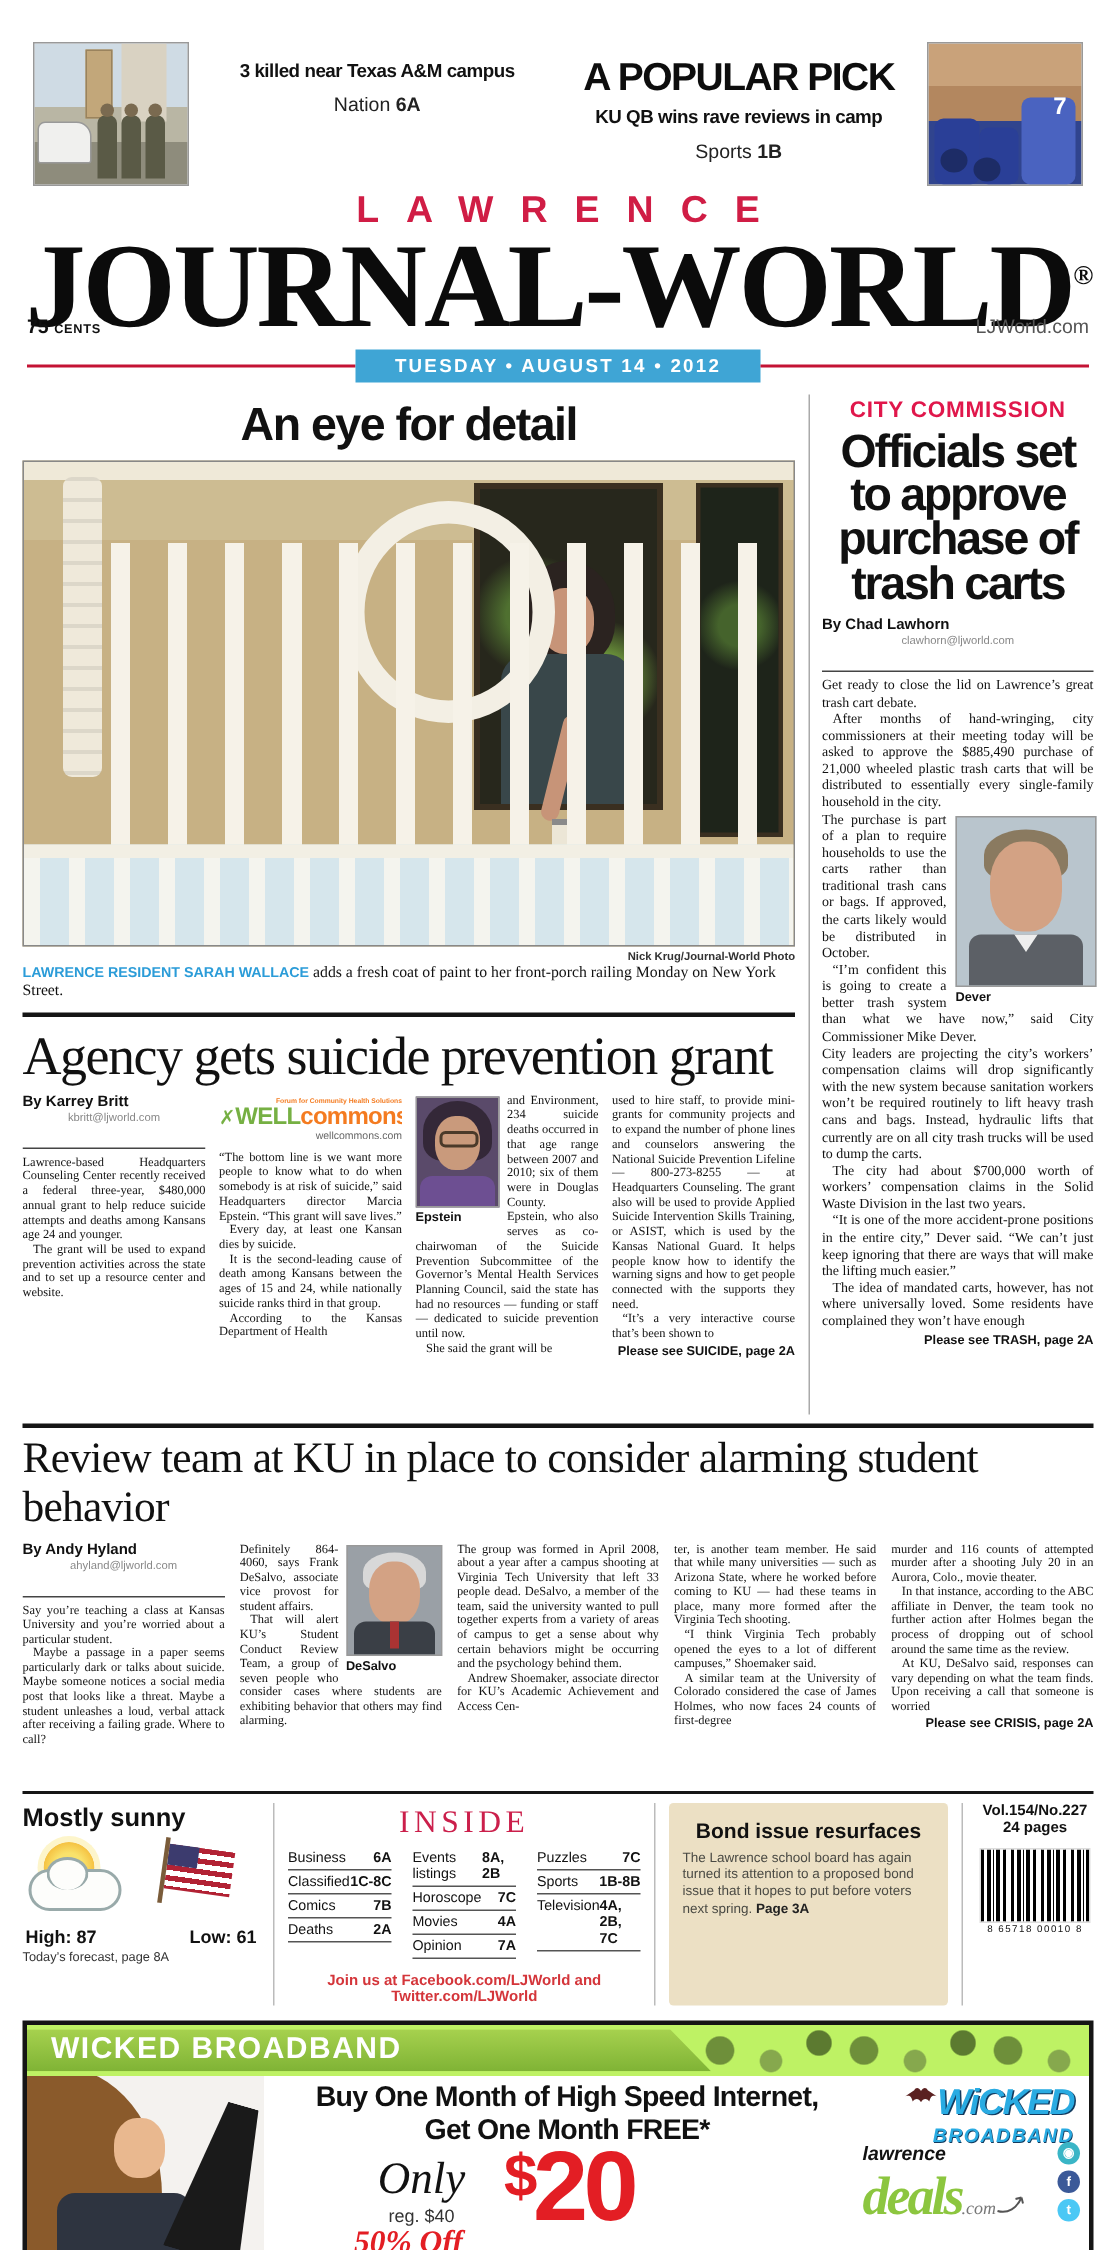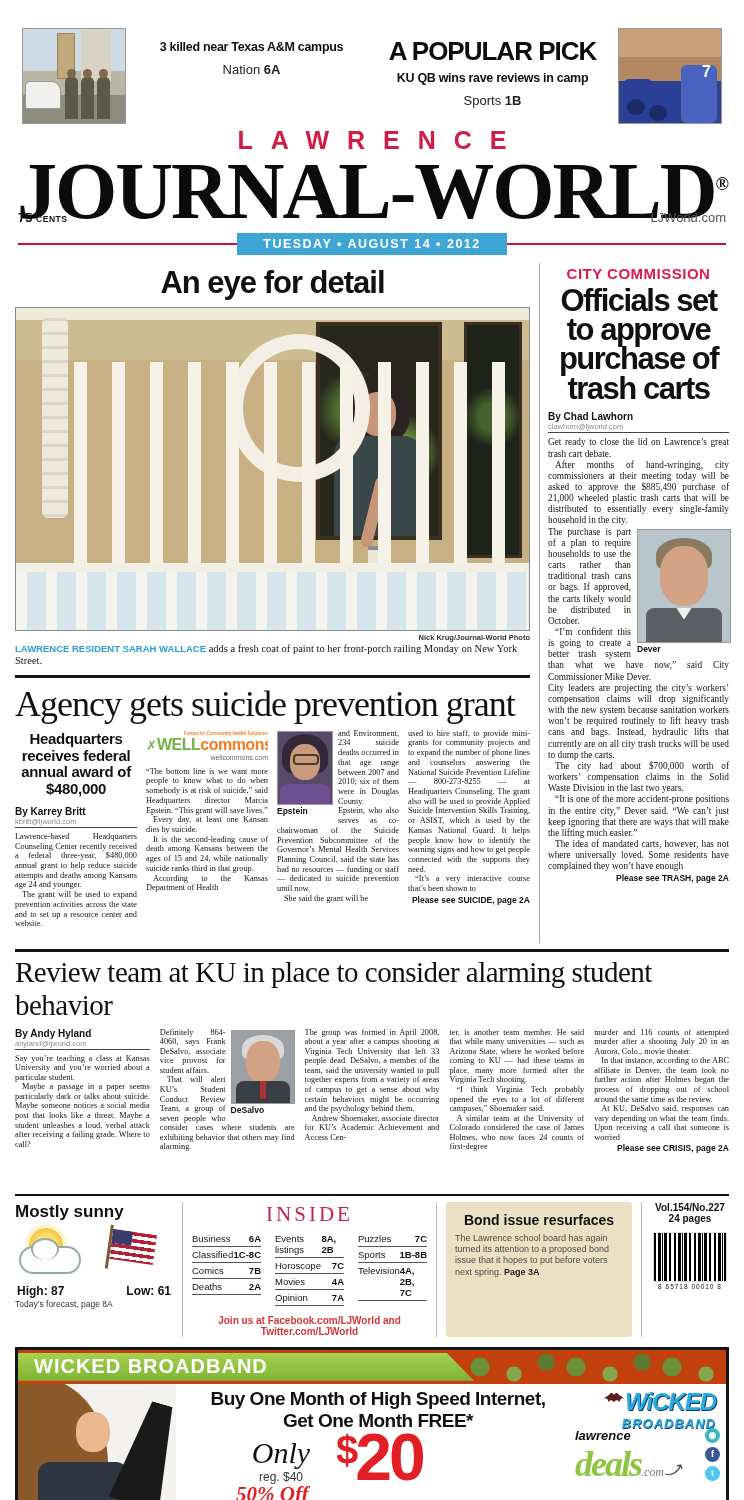--- a/index.html
+++ b/index.html
@@ -69,21 +69,21 @@
   .cap-lead{font:bold 9.5px "Liberation Sans",sans-serif;color:#2b9cd8;}
 
   .rule-heavy{border-top:3px solid #151515;margin:7px 0 5px;}
   .suicide-head{font:400 36px "Liberation Serif",serif;letter-spacing:-1px;margin:0 0 6px;}
   .cols4{display:flex;gap:9px;height:214px;overflow:hidden;}
   .scol{flex:1;min-width:0;font-size:8.3px;line-height:1.17;text-align:justify;overflow:hidden;}
   .scol p,.kcol p,.trash-body p{margin:0;}
   .scol p + p,.kcol p + p,.trash-body p + p{text-indent:7px;}
   .deck{font:bold 15px "Liberation Sans",sans-serif;text-align:center;line-height:1.12;letter-spacing:-0.3px;margin:2px 0 8px;}
   .byline{font:bold 10px "Liberation Sans",sans-serif;margin-bottom:0;}
-  .bemail{display:block;text-align:left;font:7.5px "Liberation Sans",sans-serif;color:#888;border-bottom:1px solid #444;padding-bottom:1px;margin-bottom:4px;}
+  .bemail{display:block;text-align:center;font:7.5px "Liberation Sans",sans-serif;color:#888;border-bottom:1px solid #444;padding-bottom:16px;margin-bottom:4px;}
   .wc-logo{margin:2px 0 6px;line-height:1;}
   .wc-tag{font:bold 4.5px "Liberation Sans",sans-serif;color:#f47b20;text-align:right;display:block;}
   .wc-main{font:bold 16px "Liberation Sans",sans-serif;color:#76b043;letter-spacing:-0.5px;}
   .wc-main .com{color:#f47b20;}
   .wc-icon{color:#76b043;font-size:13px;}
   .wc-site{display:block;text-align:right;font:7px "Liberation Sans",sans-serif;color:#666;}
   .headshot{border:1px solid #999;position:relative;overflow:hidden;}
   .hs-cap{font:bold 8.5px "Liberation Sans",sans-serif;margin-top:1px;}
   .float-l{float:left;margin:2px 5px 2px 0;}
   .float-r{float:right;margin:2px 0 2px 5px;}
@@ -146,21 +146,21 @@
   .bond-title{font:bold 14px "Liberation Sans",sans-serif;text-align:center;margin-bottom:5px;}
   .bond-text{font:9px "Liberation Sans",sans-serif;color:#4a4a44;line-height:1.25;}
   .bond-page{font-weight:bold;color:#222;}
   .volblk{width:78px;flex:none;text-align:center;font:bold 10px "Liberation Sans",sans-serif;}
   .barcode{height:48px;margin:8px 2px 1px;background-color:#fff;border:1px solid #ddd;
      background-image:repeating-linear-gradient(90deg,#000 0 2px,transparent 2px 5px),repeating-linear-gradient(90deg,#000 0 1px,transparent 1px 4px);}
   .bc-num{font:6.5px "Liberation Sans",sans-serif;letter-spacing:1px;}
 
   
   .ad{margin:10px 15px 0;border:3px solid #151515;position:relative;background:#fff;}
-  .ad-topbar{height:34px;background:#c2410c;position:relative;overflow:hidden;}
+  .ad-topbar{height:34px;background:#bef264;position:relative;overflow:hidden;}
   .ad-banner{position:absolute;left:0;top:3px;height:28px;width:440px;background:linear-gradient(180deg,#a6d14e,#7fb335);
      clip-path:polygon(0 0,94% 0,100% 100%,0 100%);display:flex;align-items:center;padding-left:16px;}
   .ad-banner span{color:#fff;font:bold 20px "Liberation Sans",sans-serif;letter-spacing:1px;}
   .ad-topbar .dots{position:absolute;right:0;top:0;width:260px;height:100%;
      background-image:radial-gradient(circle at 14px 17px,#6e8f3a 9px,transparent 10px),radial-gradient(circle at 48px 24px,#86a84d 7px,transparent 8px),radial-gradient(circle at 80px 12px,#5c7a30 8px,transparent 9px);
      background-size:96px 34px;}
   .ad-body{position:relative;height:128px;}
   .girl{position:absolute;left:0;top:0;bottom:0;width:158px;overflow:hidden;background:#f4f2ef;}
   .girl .hair{position:absolute;left:-30px;top:-6px;width:120px;height:150px;background:#8a5a2b;border-radius:40% 60% 45% 55%;}
   .girl .face{position:absolute;left:58px;top:28px;width:34px;height:40px;background:#e9b88f;border-radius:45%;}
@@ -248,21 +248,20 @@
         <div class="skirt"></div>
       </div>
       <div class="credit">Nick Krug/Journal-World Photo</div>
       <div class="caption"><span class="cap-lead">LAWRENCE RESIDENT SARAH WALLACE</span><span> adds a fresh coat of paint to her front-porch railing Monday on New York Street.</span></div>
 
       <div class="rule-heavy"></div>
 
       <h1 class="suicide-head" style="margin:0 0 4px;font-weight:400">Agency gets suicide prevention grant</h1>
       <div class="cols4">
         <div class="scol">
-          <div class="deck">Headquarters receives federal annual award of $480,000</div>
           <div class="byline">By Karrey Britt</div>
           <span class="bemail">kbritt@ljworld.com</span>
           <div>
               <p>Lawrence-based Headquarters Counseling Center recently received a federal three-year, $480,000 annual grant to help reduce suicide attempts and deaths among Kansans age 24 and younger.</p>
               <p>The grant will be used to expand prevention activities across the state and to set up a resource center and website.</p>
             </div>
         </div>
         <div class="scol">
           <div class="wc-logo">
             <span class="wc-tag">Forum for Community Health Solutions</span>

